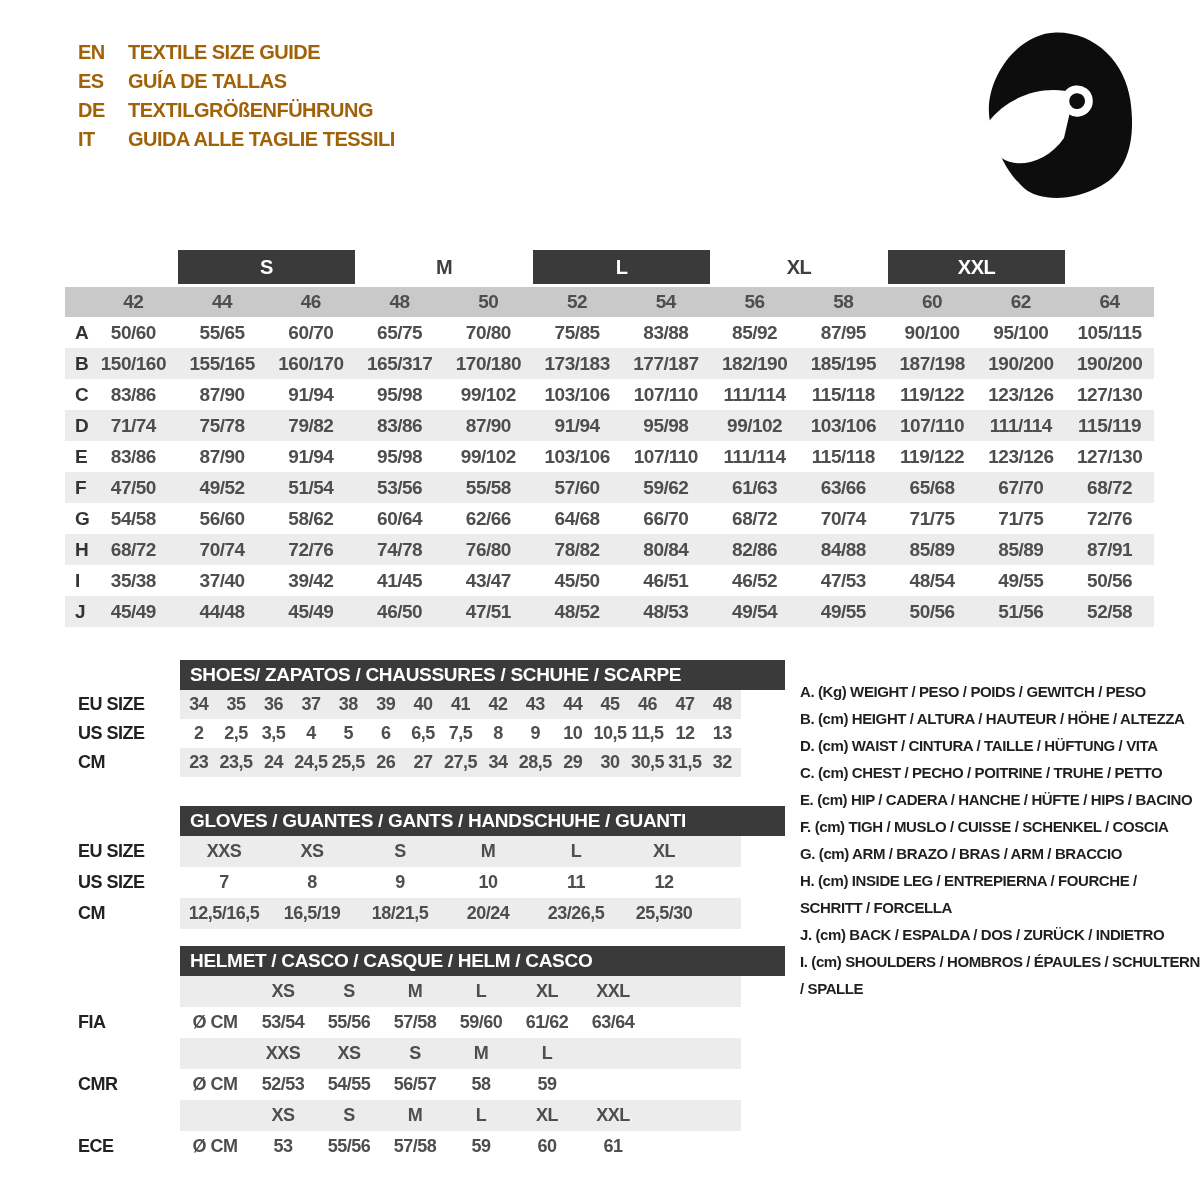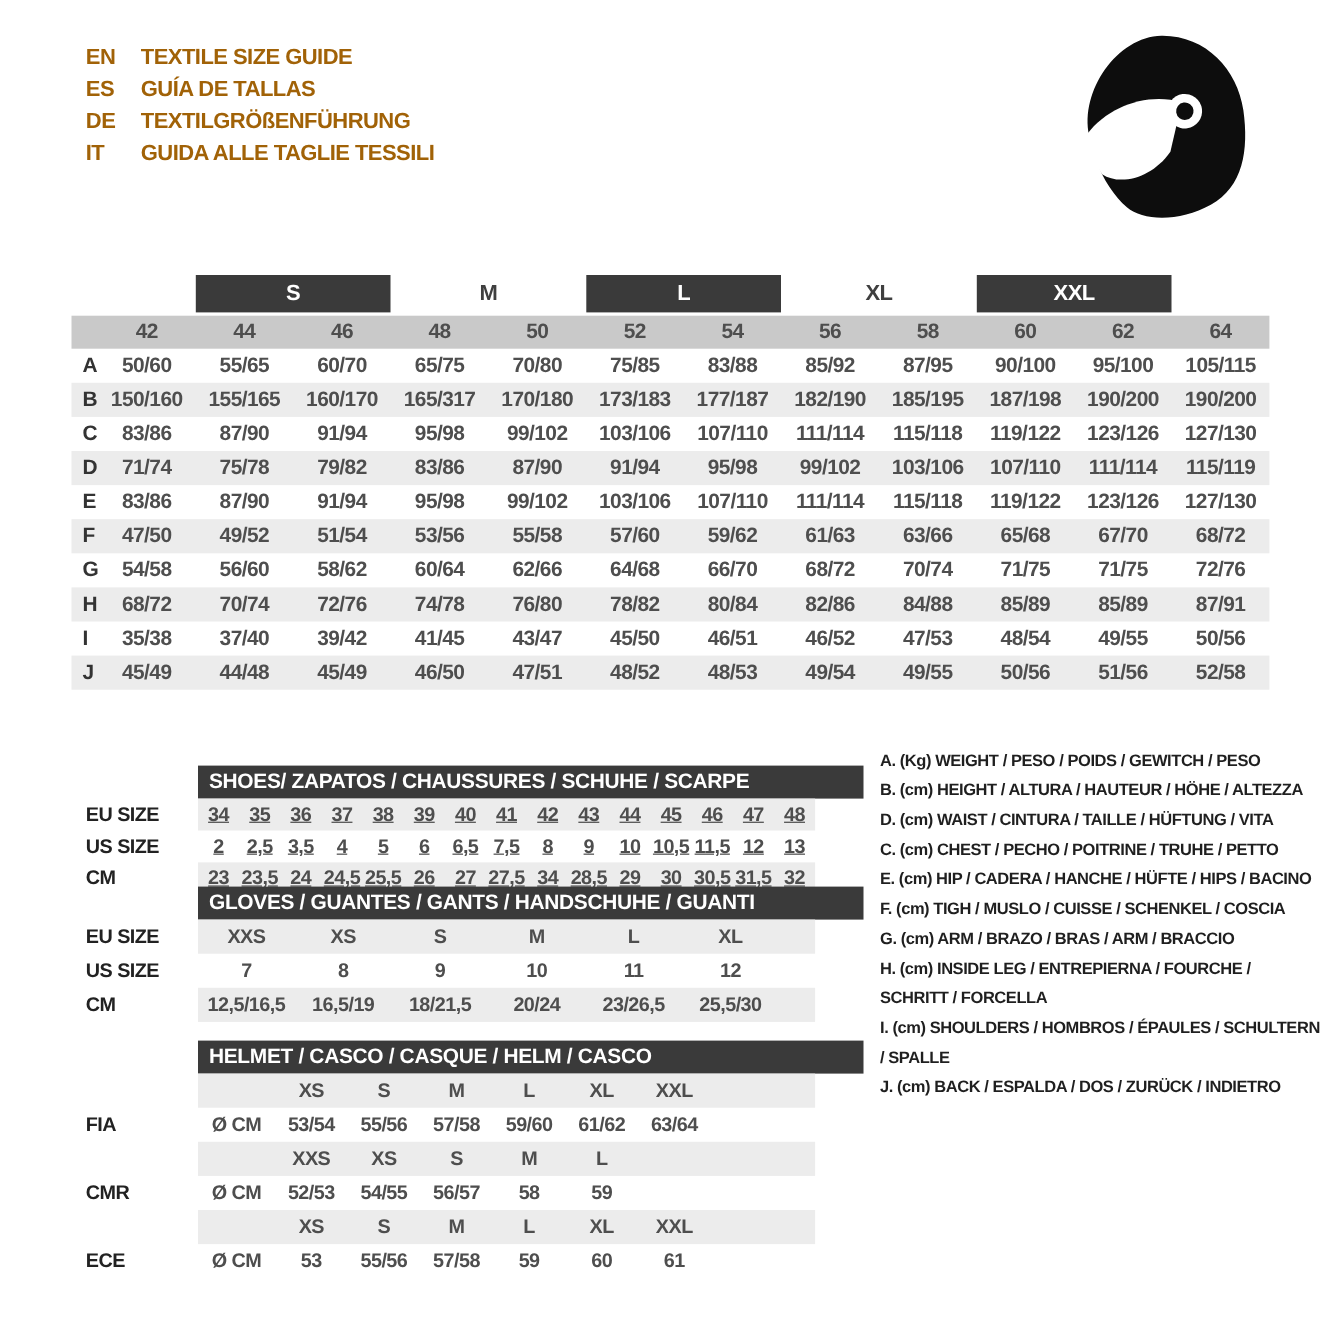--- a/index.html
+++ b/index.html
@@ -35,21 +35,21 @@
   .size-group.dark { background:#3a3a3a; color:#ffffff; }
   .band-row { height:30px; background:#c9c9c9; align-items:center; }
   .band-cell { text-align:center; font-size:19px; color:#4e4e4e; }
   .data-row { height:31px; align-items:center; }
   .data-row.shaded { background:#ececec; }
   .row-letter { font-size:19px; color:#333333; padding-left:10px; }
   .data-cell { text-align:center; font-size:19px; color:#4e4e4e; white-space:nowrap; }
 
   
   .sub-table { position:absolute; left:65px; width:725px; }
-  .shoes-table  { top:696px;text-decoration:underline; }
+  .shoes-table  { top:660px; }
   .gloves-table { top:806px; }
   .helmet-table { top:946px; }
   .section-bar {
     margin-left:115px; width:605px; height:30px;
     background:#3a3a3a; color:#ffffff;
     display:flex; align-items:center; padding-left:10px;
     font-size:19px; letter-spacing:-0.3px;
   }
   .sub-row { position:relative; height:29px; }
   .gloves-table .sub-row, .helmet-table .sub-row { height:31px; }
@@ -472,17 +472,17 @@
 
   <div class="legend">
       <div class="legend-line">A. (Kg) WEIGHT / PESO / POIDS / GEWITCH / PESO</div>
       <div class="legend-line">B. (cm) HEIGHT / ALTURA / HAUTEUR / HÖHE / ALTEZZA</div>
       <div class="legend-line">D. (cm) WAIST / CINTURA / TAILLE / HÜFTUNG / VITA</div>
       <div class="legend-line">C. (cm) CHEST / PECHO / POITRINE / TRUHE / PETTO</div>
       <div class="legend-line">E. (cm) HIP / CADERA / HANCHE / HÜFTE / HIPS /  BACINO</div>
       <div class="legend-line">F. (cm) TIGH / MUSLO / CUISSE / SCHENKEL / COSCIA</div>
       <div class="legend-line">G. (cm) ARM  / BRAZO / BRAS / ARM / BRACCIO</div>
       <div class="legend-line">H. (cm) INSIDE LEG / ENTREPIERNA / FOURCHE / SCHRITT / FORCELLA</div>
+      <div class="legend-line">J. (cm) BACK / ESPALDA / DOS / ZURÜCK / INDIETRO</div>
       <div class="legend-line">I.  (cm) SHOULDERS / HOMBROS / ÉPAULES / SCHULTERN / SPALLE</div>
-      <div class="legend-line">J. (cm) BACK / ESPALDA / DOS / ZURÜCK / INDIETRO</div>
     </div>
 
 </div>
 
 </body></html>

